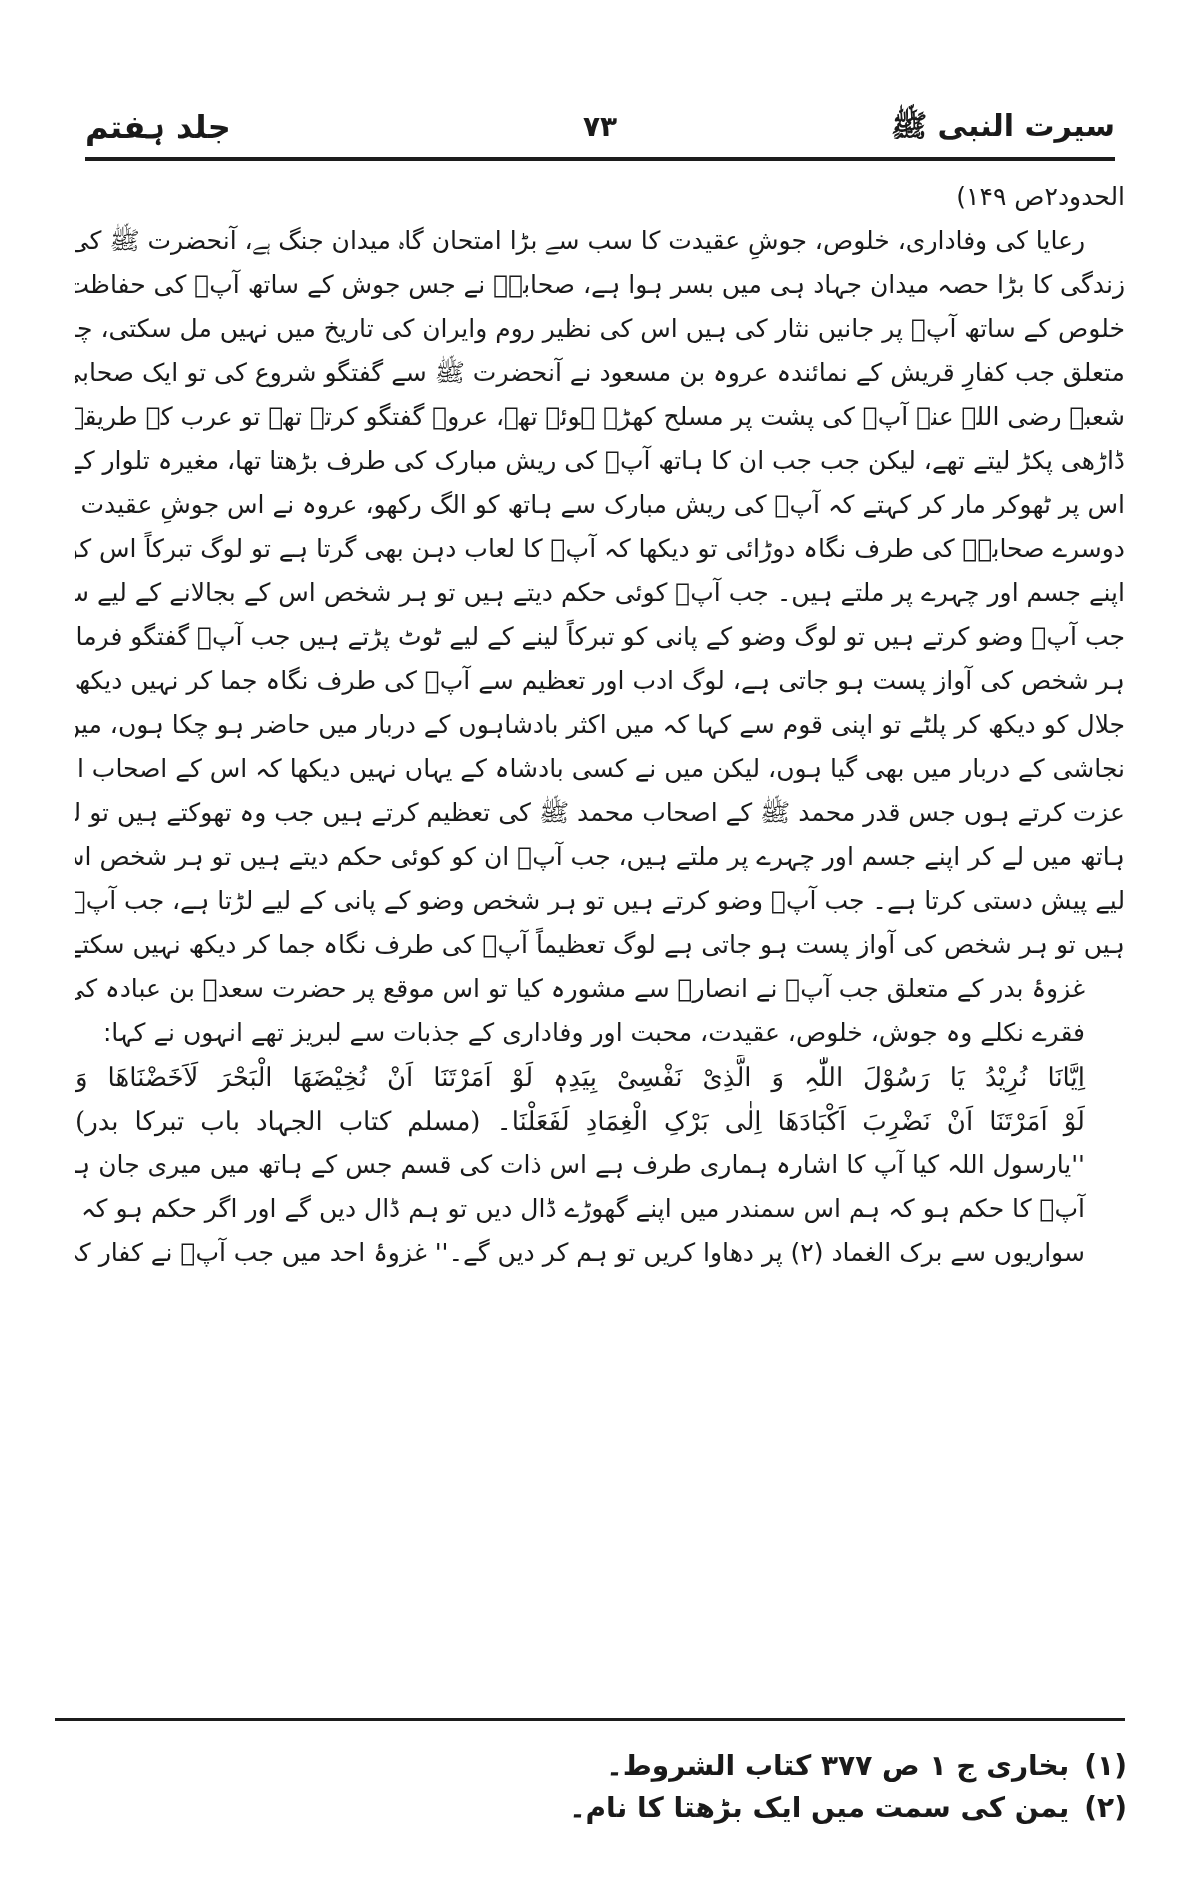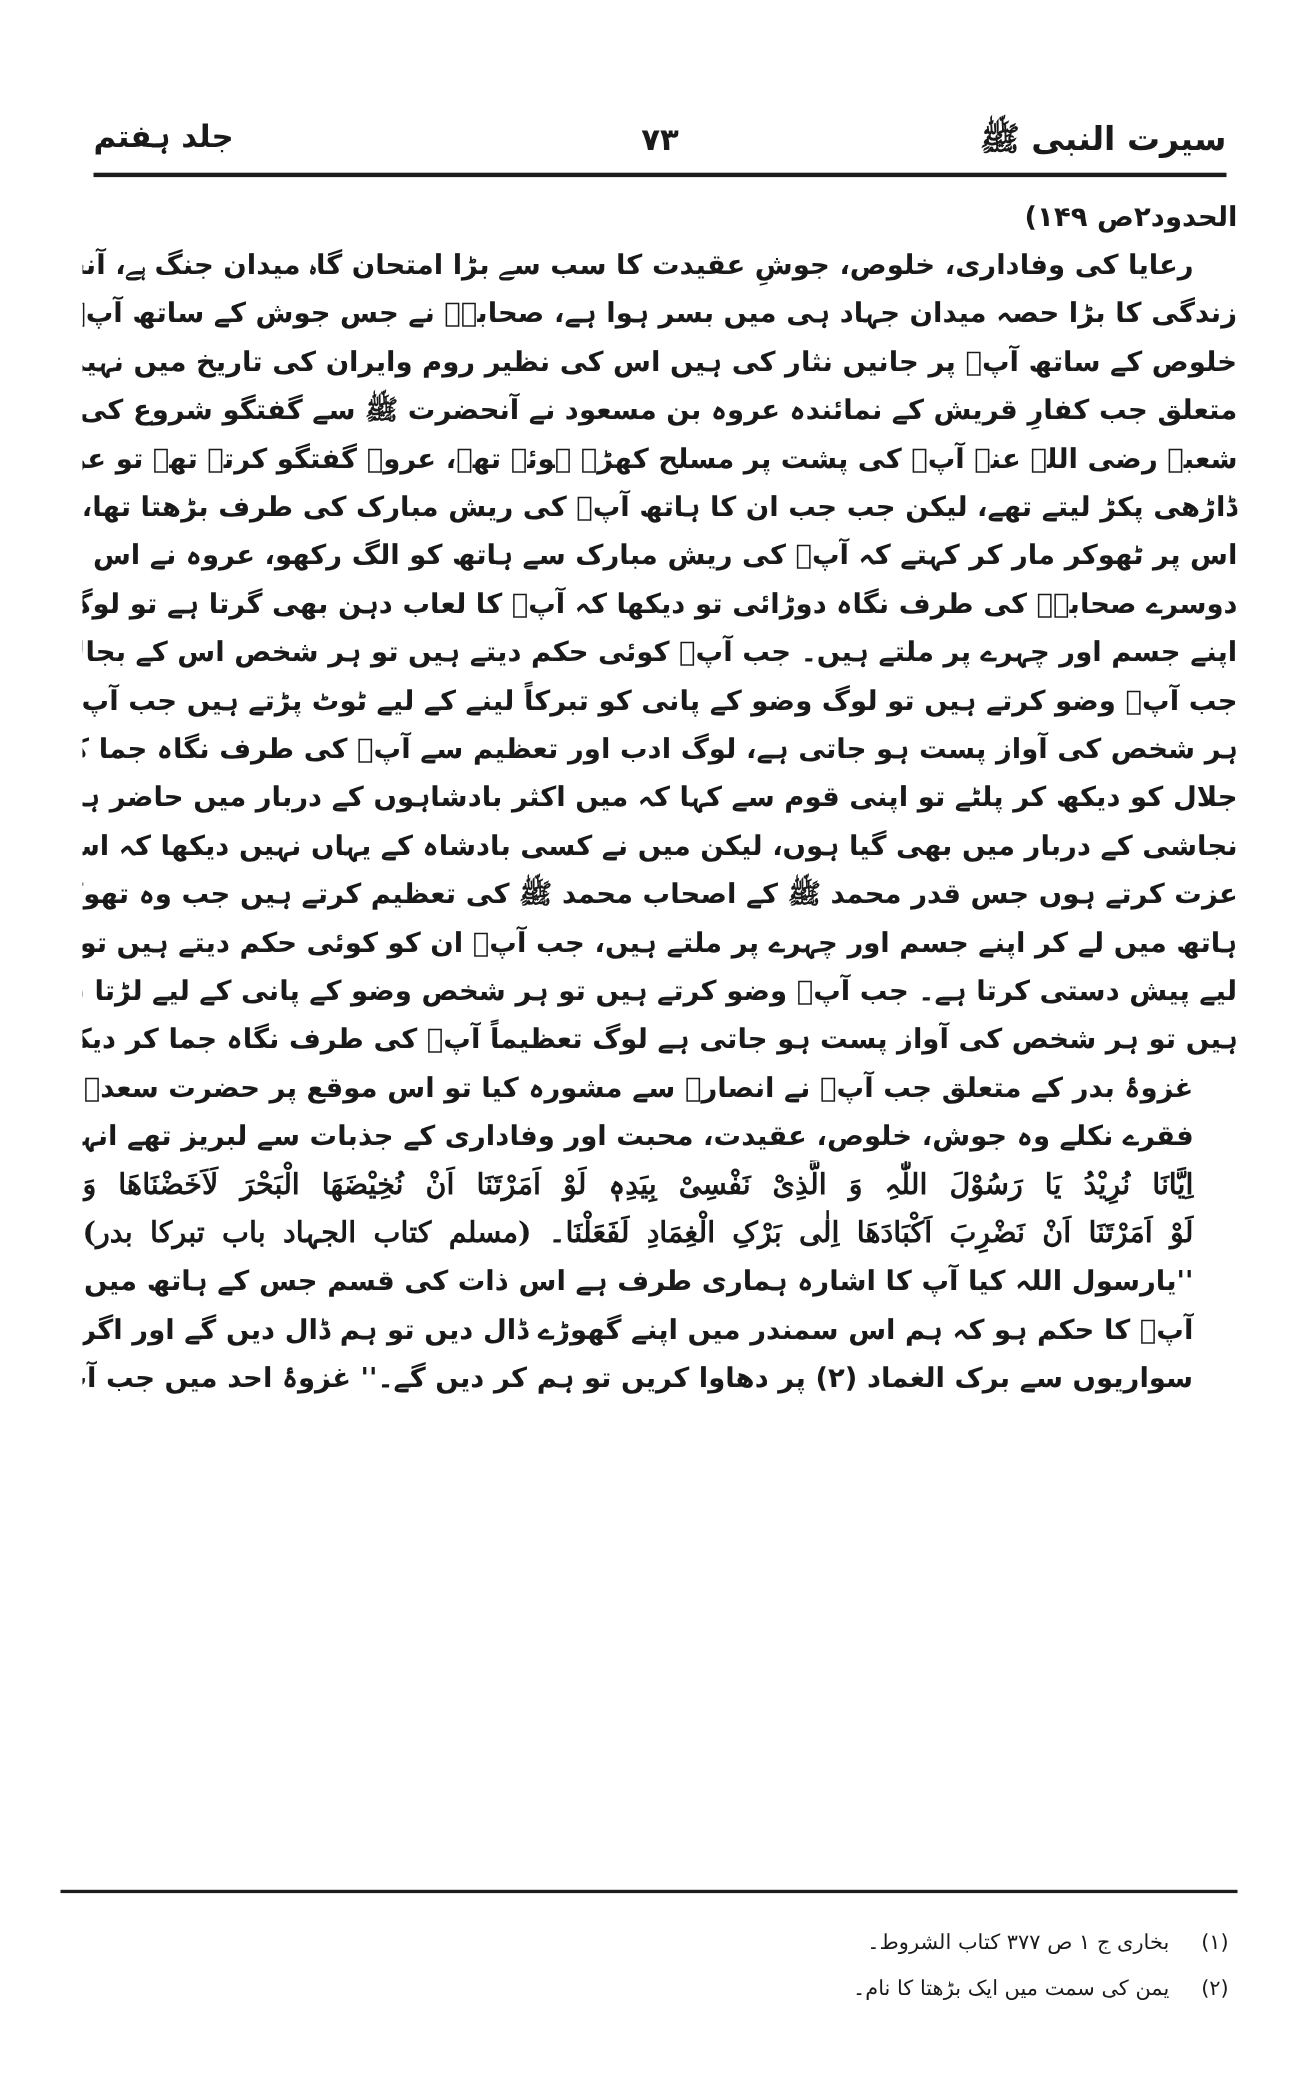--- a/index.html
+++ b/index.html
@@ -8,50 +8,50 @@
       font-family: "DejaVu Sans", sans-serif; color: #1a1a1a;
     }
     .page { position: absolute; left: 0; top: 0; width: 1192px; height: 1891px; }
 
     .running-head {
       position: absolute; left: 85px; top: 108px; width: 1030px; height: 46px;
       direction: rtl;
     }
     .rh-title { position: absolute; right: 0; top: 0; font-size: 30px; font-weight: bold; }
     .rh-page { position: absolute; left: 50%; transform: translateX(-50%); top: 2px; font-size: 28px; font-weight: bold; }
-    .rh-volume { position: absolute; left: 0; top: 0; font-size: 28px; font-weight: bold; }
+    .rh-volume { position: absolute; left: 0; top: 0; font-size: 32px; font-weight: bold; }
     .rh-rule {
       position: absolute; left: 85px; top: 157px; width: 1030px; height: 0;
       border-top: 4px solid #1c1c1c;
     }
 
     .body-text {
       position: absolute; left: 75px; top: 175px; width: 1050px;
       direction: rtl; text-align: justify; text-align-last: justify;
-      font-size: 25px; font-weight: bold;
+      font-size: 25px; font-weight: normal;
     }
     .line {
       height: 44px; line-height: 44px; white-space: nowrap; overflow: hidden;
       text-align: justify; text-align-last: justify;
     }
     .line.first-line { text-align-last: right; padding-right: 0; }
     .line.indent { padding-right: 40px; }
     .line.last { text-align-last: right; }
     .arabic {
       font-family: "DejaVu Serif", serif; font-size: 26px; padding-right: 40px;
     }
     .quote-block { padding-right: 40px; }
 
     .footnote-rule {
       position: absolute; left: 55px; top: 1718px; width: 1070px; height: 0;
       border-top: 3px solid #1c1c1c;
     }
     .footnotes {
-      position: absolute; right: 75px; top: 1745px; width: 700px;
-      direction: rtl; font-size: 19px; font-weight: normal;
+      position: absolute; right: 65px; top: 1745px; width: 700px;
+      direction: rtl; font-size: 28px; font-weight: bold;
     }
     .footnote { height: 42px; line-height: 42px; white-space: nowrap; }
     .fn-num { display: inline-block; width: 48px; text-align: right; }
   </style>
 </head>
 <body>
 
 <div class="page">
 
   <div class="running-head">

